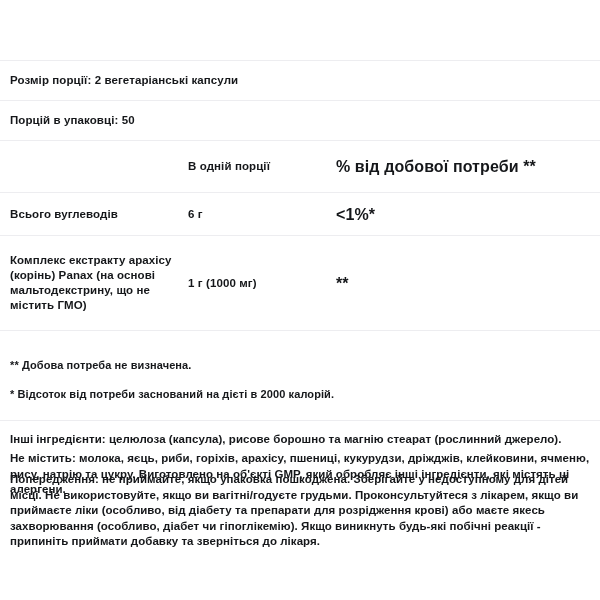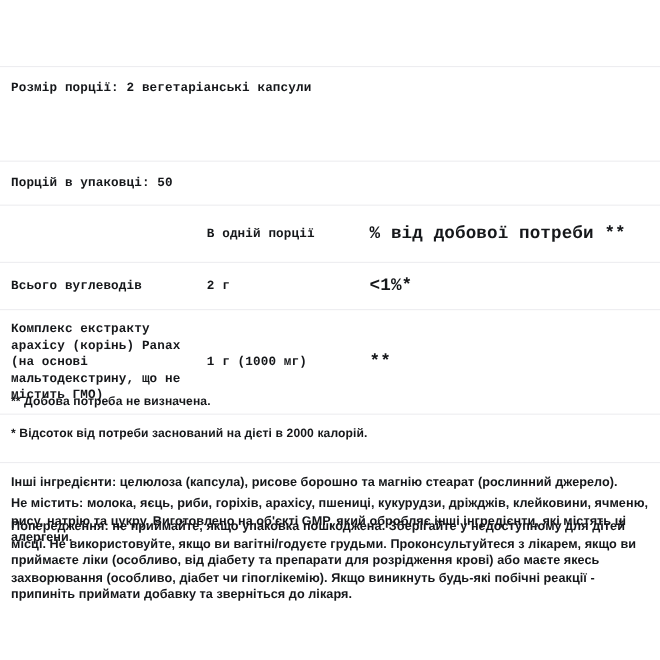--- a/index.html
+++ b/index.html
@@ -27,21 +27,20 @@
     left: 0;
     top: 60px;
     width: 600px;
   }
   .sf-row {
     position: relative;
     box-sizing: border-box;
     padding: 0 8px;
     border-top: 1px solid #ededf0;
     display: flex;
-    font-family: Liberation Mono, monospace;
   }
   .sf-row.first {
     border-top: 1px solid #ededf0;
   }
   .sf-row-inner {
     display: flex;
     width: 100%;
     align-items: center;
   }
   .cell-name {
@@ -67,21 +66,21 @@
   .cell-dv {
     flex: 1 1 auto;
     font-size: 16px;
     font-weight: bold;
     line-height: 15px;
     letter-spacing: 0.1px;
     color: #15171a;
   }
 
   .row-serving   { height: 40px; }
-  .row-container { height: 40px; margin-top: 46px; }
+  .row-container { height: 40px; }
   .row-header    { height: 52px; }
   .row-carbs     { height: 43px; }
   .row-ginseng   { height: 95px; }
 
   .row-serving .cell-full,
   .row-container .cell-full {
     font-size: 11.5px;
     font-weight: bold;
     line-height: 15px;
     letter-spacing: 0.1px;
@@ -155,21 +154,21 @@
       <div class="sf-row-inner">
         <div class="cell-name"></div>
         <div class="cell-amount">В одній порції</div>
         <div class="cell-dv">% від добової потреби **</div>
       </div>
     </div>
 
     <div class="sf-row row-carbs">
       <div class="sf-row-inner">
         <div class="cell-name">Всього вуглеводів</div>
-        <div class="cell-amount">2 г</div>
+        <div class="cell-amount">6 г</div>
         <div class="cell-dv">&lt;1%*</div>
       </div>
     </div>
 
     <div class="sf-row row-ginseng">
       <div class="sf-row-inner">
         <div class="cell-name">Комплекс екстракту арахісу (корінь) Panax (на основі мальтодекстрину, що не містить ГМО)</div>
         <div class="cell-amount">1 г (1000 мг)</div>
         <div class="cell-dv">**</div>
       </div>

